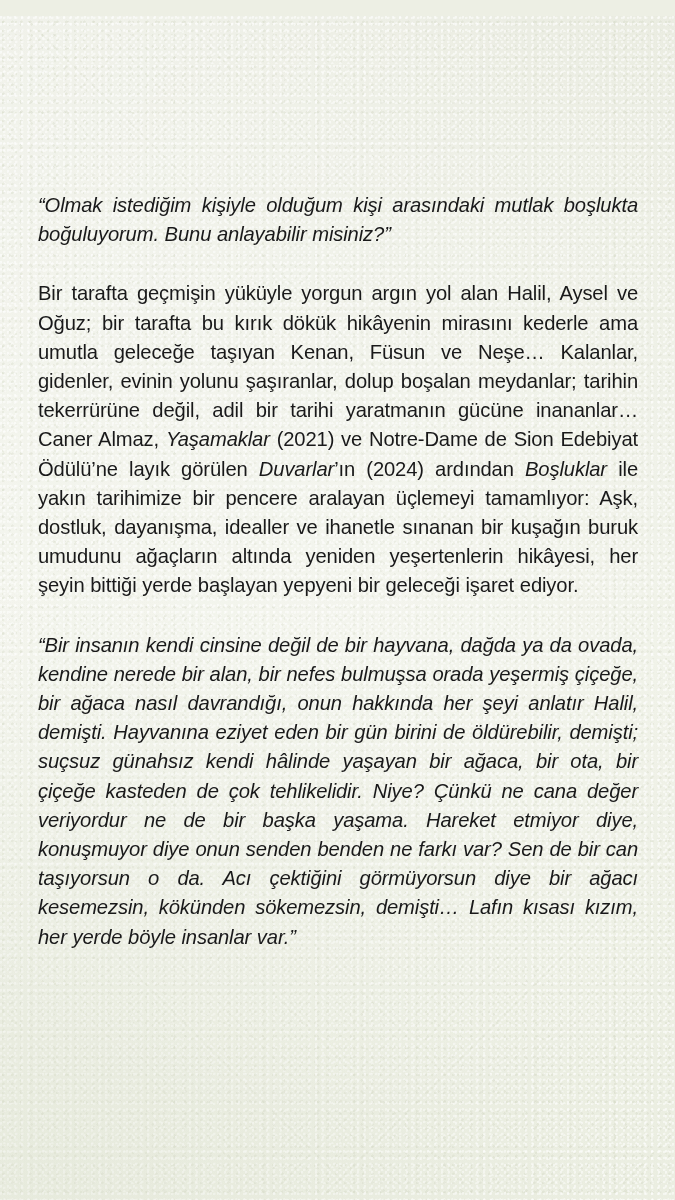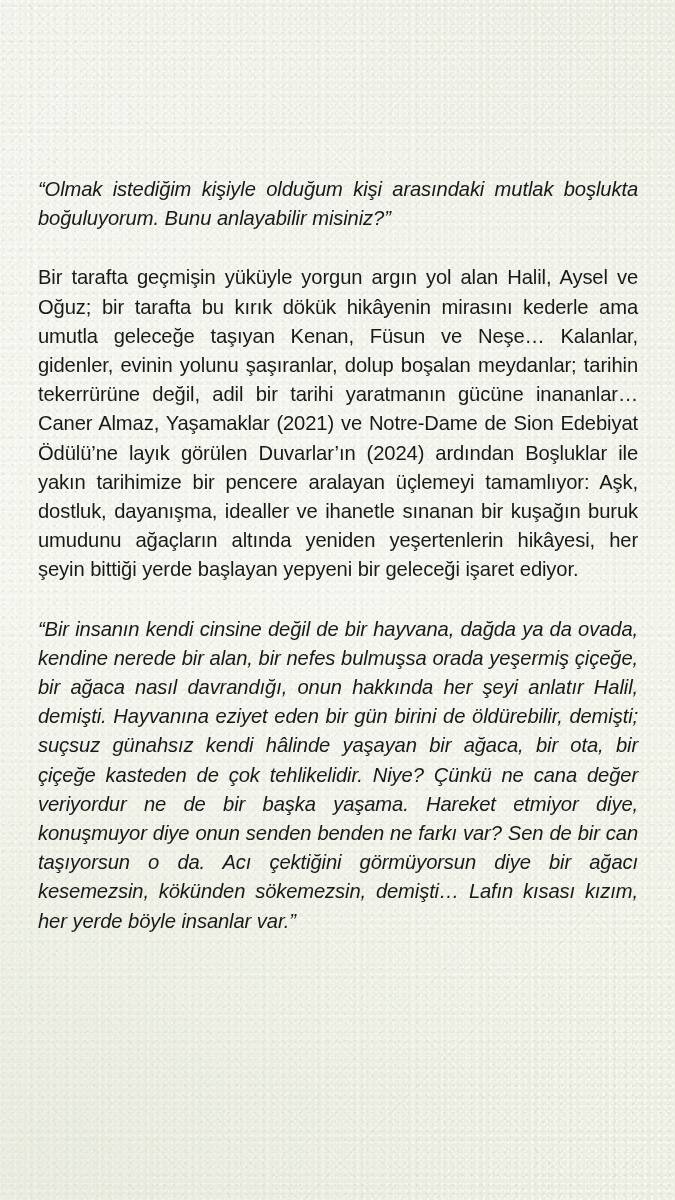--- a/index.html
+++ b/index.html
@@ -52,20 +52,21 @@
     pointer-events: none;
     background:
       radial-gradient(ellipse 150% 90% at 50% 40%, rgba(255,255,255,0.30) 0%, rgba(255,255,255,0) 60%),
       radial-gradient(ellipse 120% 70% at 8% 96%, rgba(222,226,210,0.35) 0%, rgba(222,226,210,0) 70%);
   }
 
   .content {
     position: relative;
     z-index: 2;
     padding: 175px 37px 0 38px;
+    margin-top: 16px;
   }
 
   .block {
     color: #19191a;
     font-size: 20.2px;
     line-height: 29.2px;
     text-align: justify;
     text-justify: inter-word;
     letter-spacing: -0.12px;
     margin: 0 0 30px 0;
@@ -79,20 +80,21 @@
 
   .block--quote {
     font-style: italic;
   }
 
   .block--body {
     font-style: normal;
   }
 
   .block--body .title {
+    font-style: italic;
   }
 </style>
 </head>
 <body>
 
 <div class="page">
   <div class="content">
 
     <p class="block block--quote">“Olmak istediğim kişiyle olduğum kişi arasındaki mutlak boşlukta boğuluyorum. Bunu anlayabilir misiniz?”</p>
 

